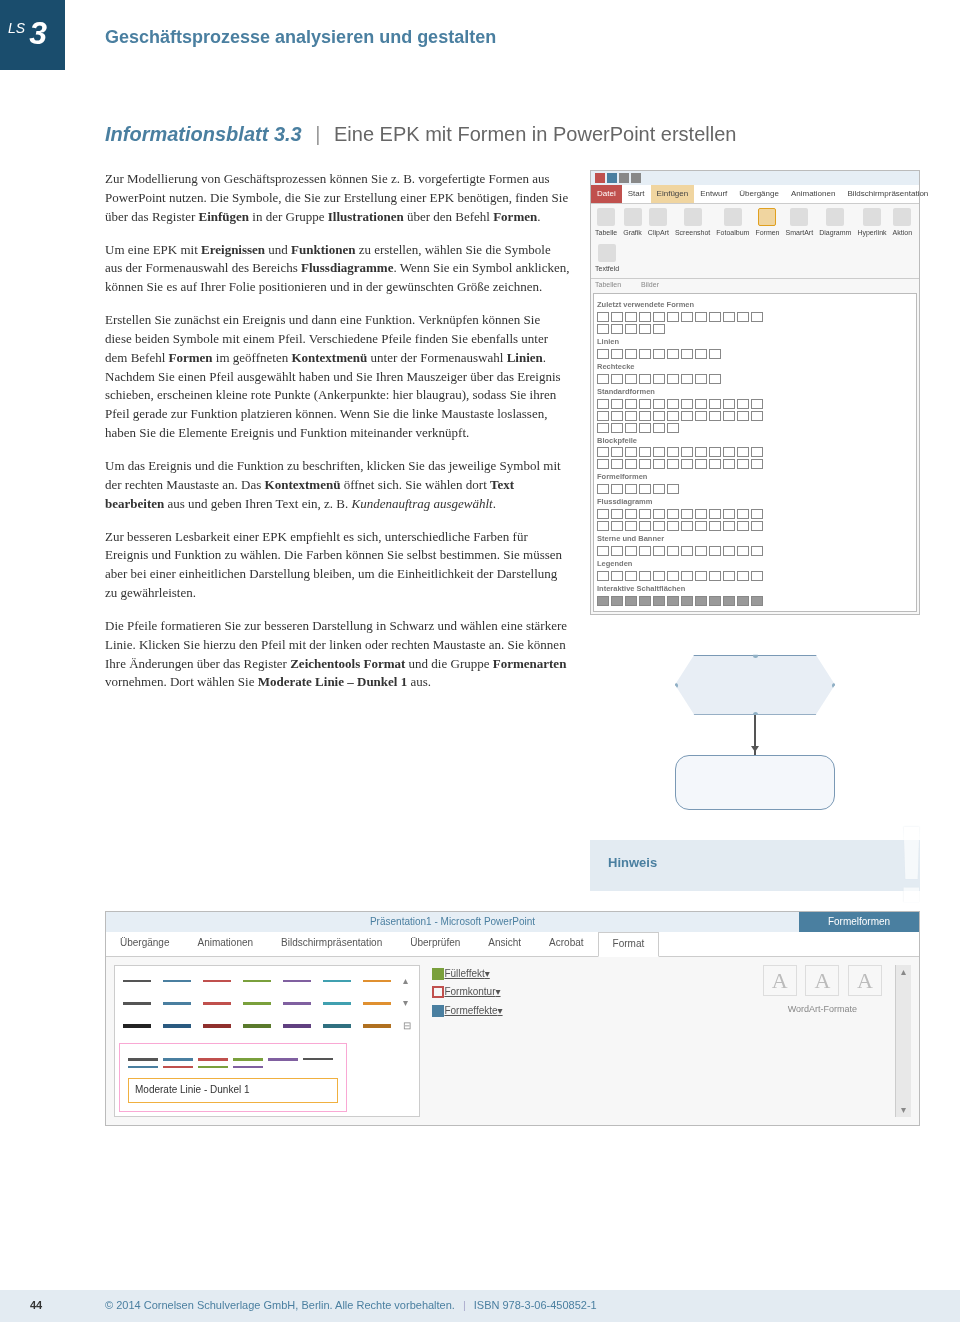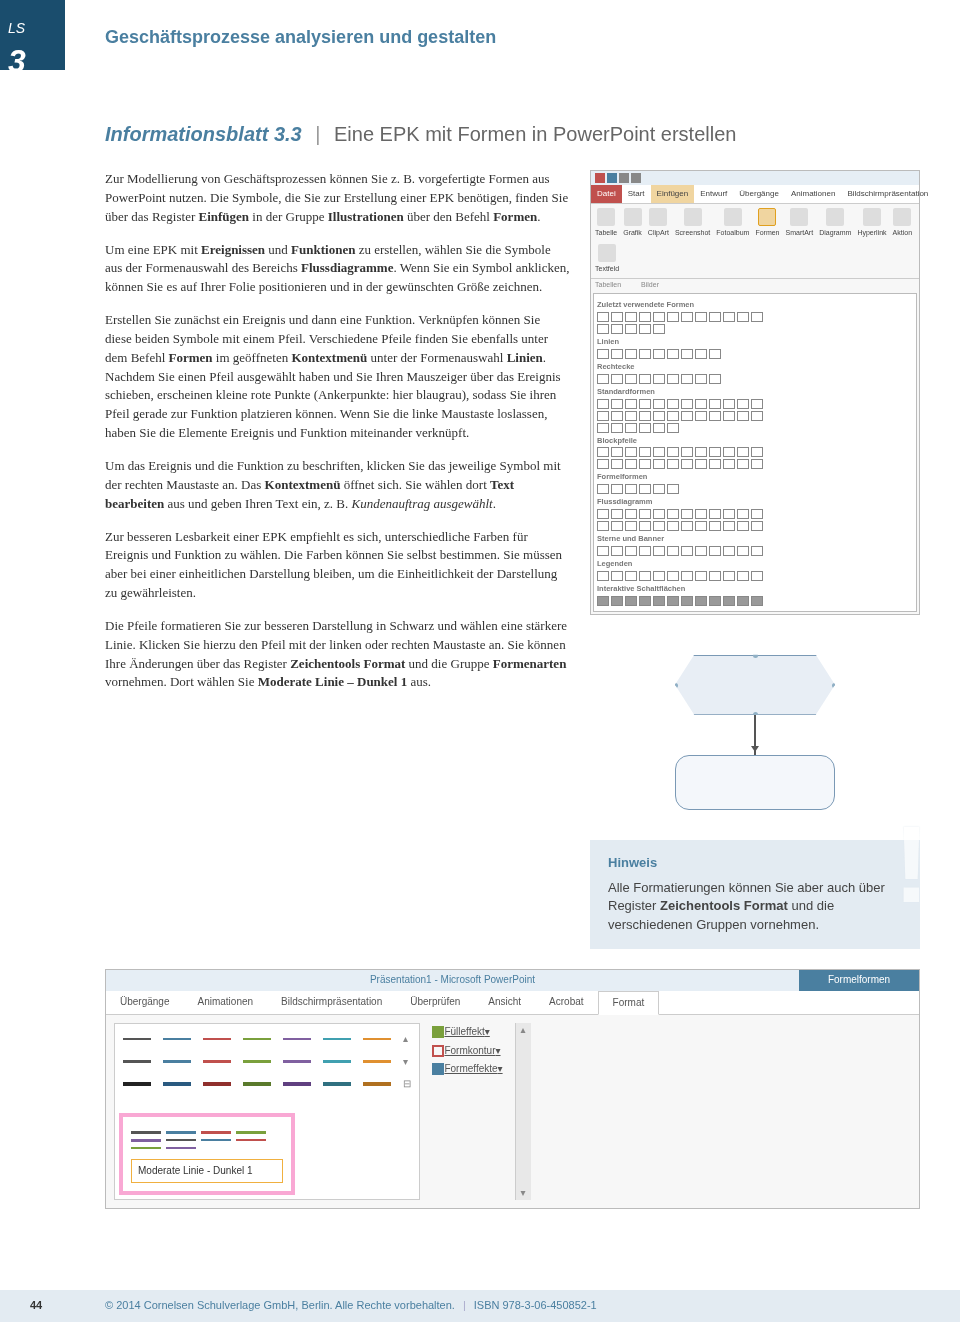--- a/index.html
+++ b/index.html
@@ -15,21 +15,20 @@
   }
   .side-tab {
     position: absolute;
     left: 0; top: 0;
     width: 65px; height: 70px;
     background: #1a4d6d;
     color: #fff;
     display: flex;
     align-items: flex-start;
     padding: 10px 8px;
-    flex-direction: column;
   }
   .side-tab .ls { font-size: 14px; font-style: italic; margin-right: 4px; margin-top: 8px; }
   .side-tab .num { font-size: 32px; font-weight: bold; font-style: italic; }
   .chapter-title {
     position: absolute;
     left: 105px; top: 24px;
     color: #4a7fa0;
     font-size: 18px;
     font-weight: 600;
   }
@@ -137,21 +136,21 @@
   .bottom-ss .titlebar .t2 {width:120px;text-align:center;background:#4a7fa0;color:#fff;padding:3px;}
   .bottom-ss .tabs2 {display:flex;background:#fff;border-bottom:1px solid #ccc;}
   .bottom-ss .tabs2 div{padding:4px 14px;color:#555;}
   .bottom-ss .tabs2 .on{background:#fff;border:1px solid #ccc;border-bottom:1px solid #fff;margin-bottom:-1px;}
   .bottom-ss .body2 {display:flex;padding:8px;gap:10px;align-items:flex-start;}
   .style-row{display:flex;gap:12px;align-items:center;padding:4px;}
   .style-row .ln{width:28px;height:2px;}
   .form-opts{font-size:10px;color:#555;}
   .form-opts div{display:flex;align-items:center;gap:0;padding:2px;text-decoration:underline;}
   .wa { font-size:22px;color:#bbb;font-family:Georgia, serif; border:1px solid #ddd; padding:2px 8px;margin:0 3px;}
-  .picker {border:4px solid #f9a8d4;padding:8px;background:#fff;width:176px;margin-top:17px;}
+  .picker {border:1px solid #f9a8d4;padding:8px;background:#fff;width:228px;margin-top:6px;}
   .picker .sel{border:1px solid #f0b040;padding:4px 6px;display:flex;justify-content:space-between;font-size:10px;}
   .picker .grid{display:flex;flex-wrap:wrap;gap:5px;margin-top:6px;}
   .picker .grid div{width:30px;height:3px;}
   .scrollbar{width:16px;background:#e8e8e8;border-left:1px solid #ccc;display:flex;flex-direction:column;justify-content:space-between;}
   .scrollbar span{height:14px;text-align:center;color:#888;}
 
   
   .footer {
     position:absolute;
     bottom:10px; left:0; right:0;
@@ -444,23 +443,20 @@
           <div class="hex-dot" style="top:50%;left:-3px;margin-top:-2px;"></div>
           <div class="hex-dot" style="top:50%;right:-3px;margin-top:-2px;"></div>
         </div>
         <div class="conn-line"></div>
         <div class="roundrect"></div>
       </div>
 
       <div class="hinweis">
         <div class="excl">!</div>
         <div class="title">Hinweis</div>
-        <p style="margin-top:6px;">
-          <span>Alle Formatierungen können Sie aber auch über Register </span><b>Zeichentools Format</b><span> und die verschiedenen Gruppen vornehmen.</span>
-        </p>
       </div>
     </div>
   </div>
 
   <div class="bottom-ss">
     <div class="titlebar">
       <div class="t1">Präsentation1  -  Microsoft PowerPoint</div>
       <div class="t2">Formelformen</div>
     </div>
     <div class="tabs2">
@@ -524,20 +520,26 @@
           </div>
         </div>
       </div>
 
       <div class="form-opts">
         <div><span style="width:12px;height:12px;background:#7aa03c;display:inline-block;"></span><span>Fülleffekt</span> ▾</div>
         <div><span style="width:12px;height:12px;border:2px solid #c0504d;display:inline-block;"></span><span>Formkontur</span> ▾</div>
         <div><span style="width:12px;height:12px;background:#4a7fa0;display:inline-block;"></span><span>Formeffekte</span> ▾</div>
       </div>
 
+      <div style="margin-left:auto;text-align:center;">
+        <span class="wa">A</span>
+        <span class="wa">A</span>
+        <span class="wa">A</span>
+        <div style="font-size:9px;color:#888;margin-top:6px;">WordArt-Formate</div>
+      </div>
       <div class="scrollbar" style="align-self:stretch;">
         <span>▴</span>
         <span>▾</span>
       </div>
     </div>
   </div>
 </div>
 
 <div class="footer">
   <span class="pnum">44</span>

